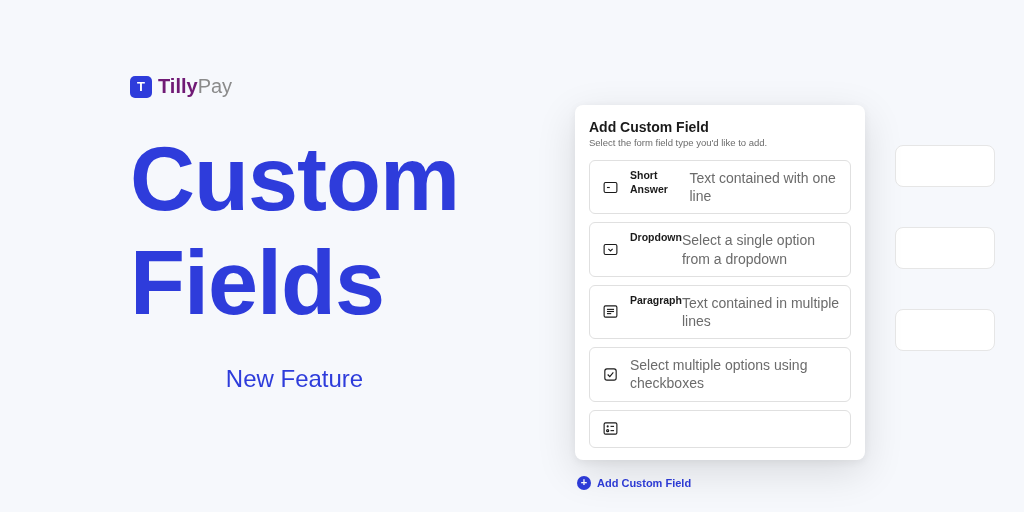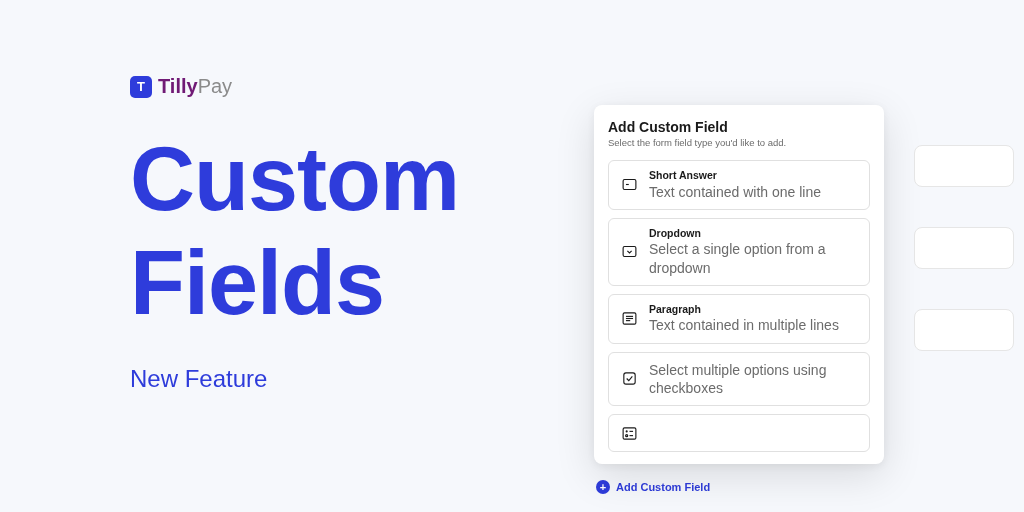--- a/index.html
+++ b/index.html
@@ -49,24 +49,25 @@
       font-weight: 700;
       color: #2e3cdb;
       line-height: 1.15;
       letter-spacing: -1px;
       margin-bottom: 30px;
     }
     .subheadline {
       font-size: 24px;
       font-weight: 400;
       color: #2e3cdb;
+      text-align: center;
     }
     .right-panel {
       position: absolute;
-      left: 594px;
+      left: 575px;
       top: 105px;
       width: 420px;
     }
     .bg-card {
       position: absolute;
       background: #fff;
       border: 1px solid #e6e6e6;
       border-radius: 8px;
       width: 100px;
       height: 42px;
@@ -115,21 +116,21 @@
     }
     .option-icon svg {
       width: 17px;
       height: 17px;
       stroke: #1a1a1a;
       stroke-width: 1.6;
       fill: none;
     }
     .option-text {
       display: flex;
-      flex-direction: column;
+      flex-direction: row;
     }
     .option-label {
       font-size: 10.5px;
       font-weight: 700;
       color: #1a1a1a;
       line-height: 1.3;
     }
     .option-desc {
       font-size: 14px;
       color: #6b6b6b;

